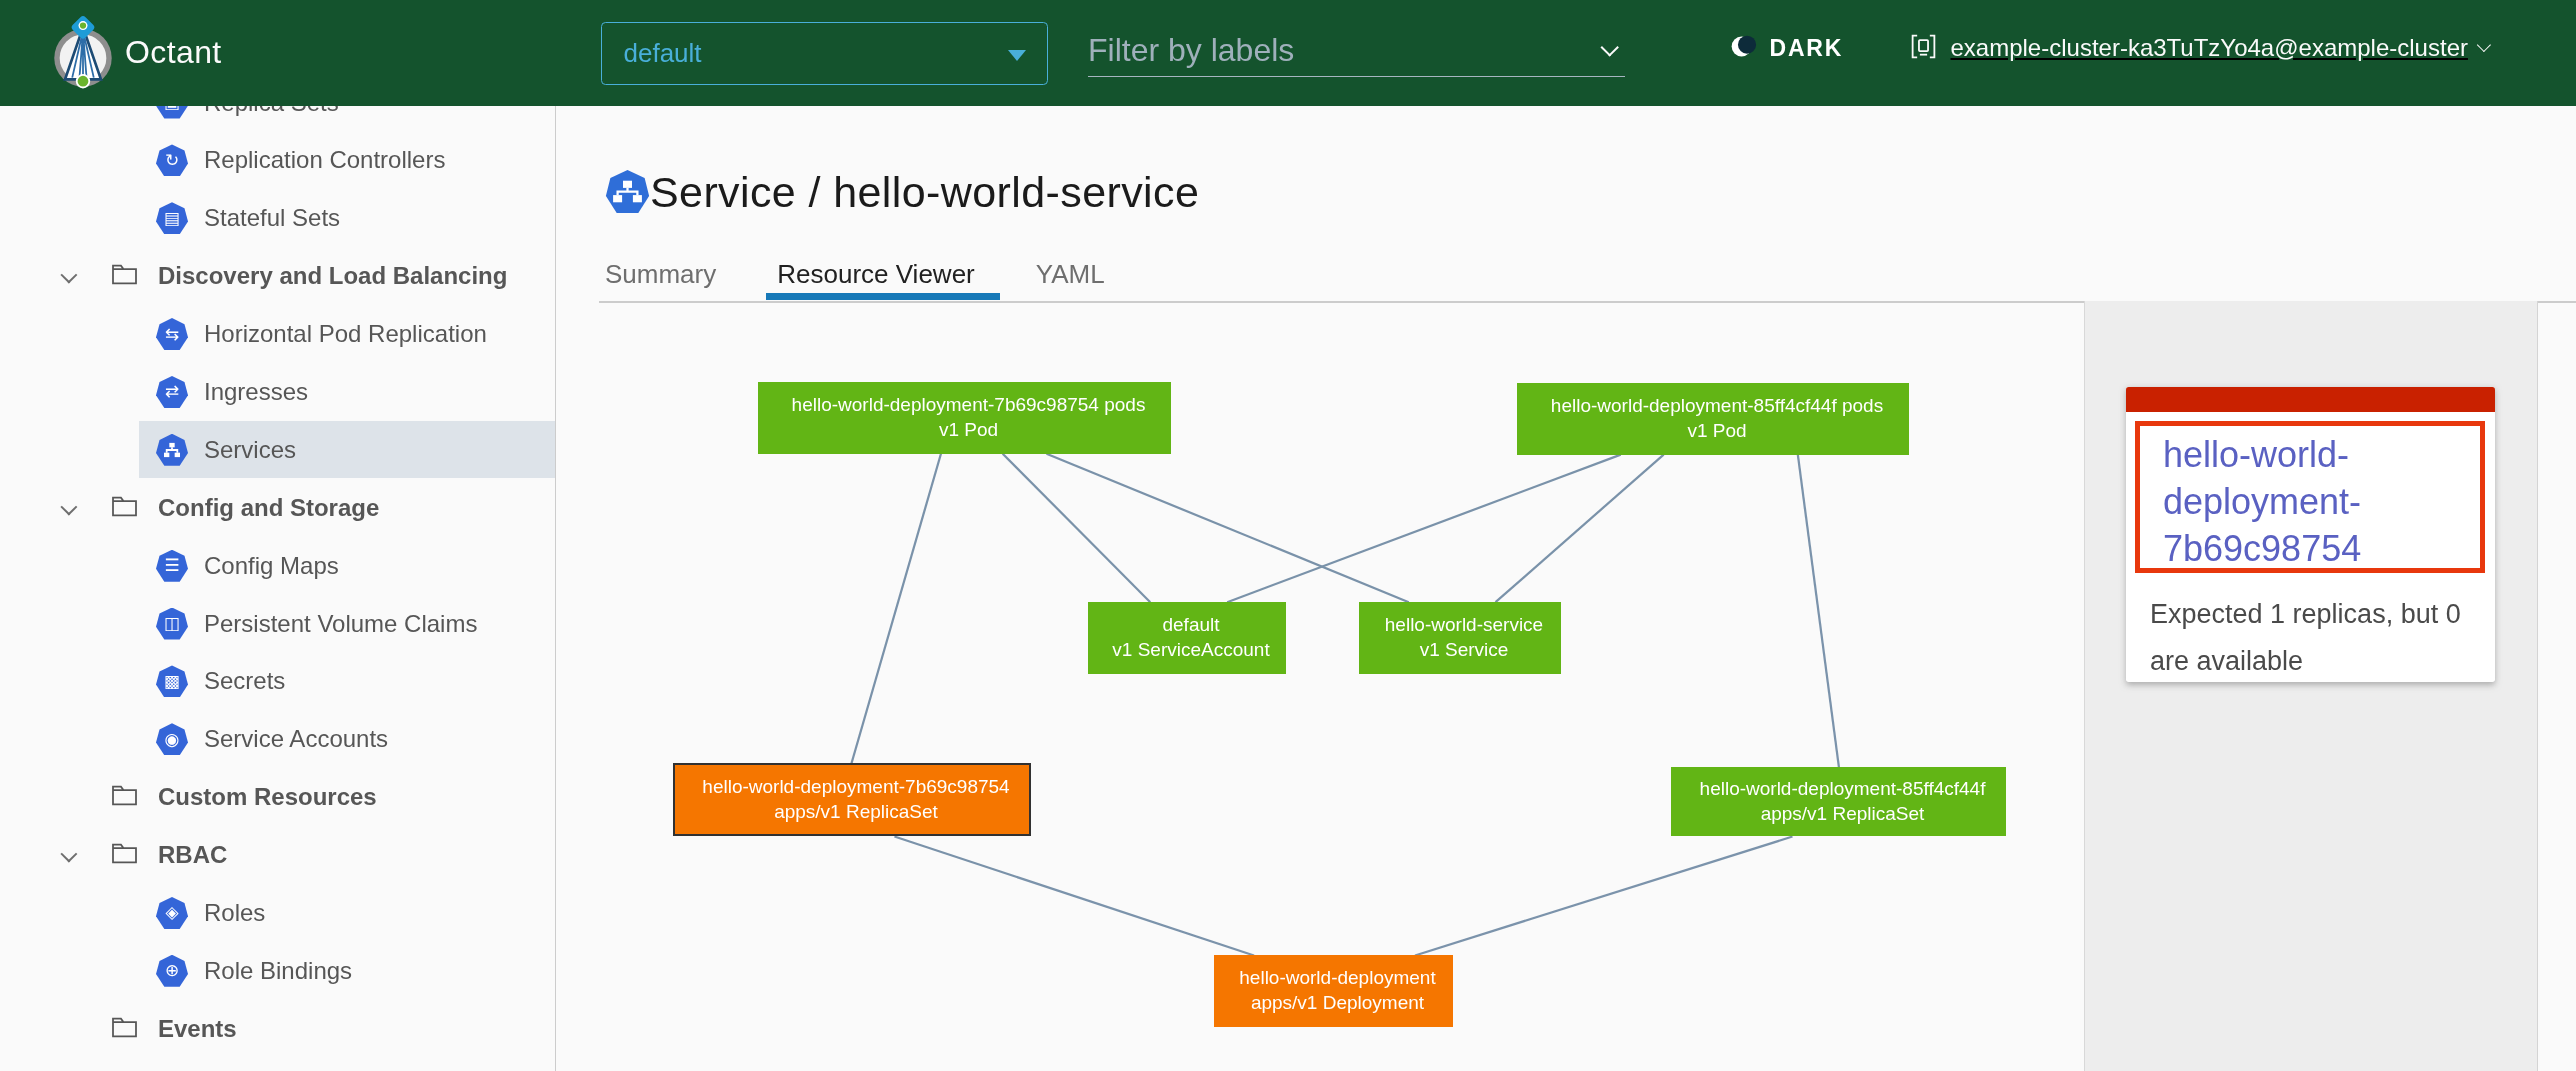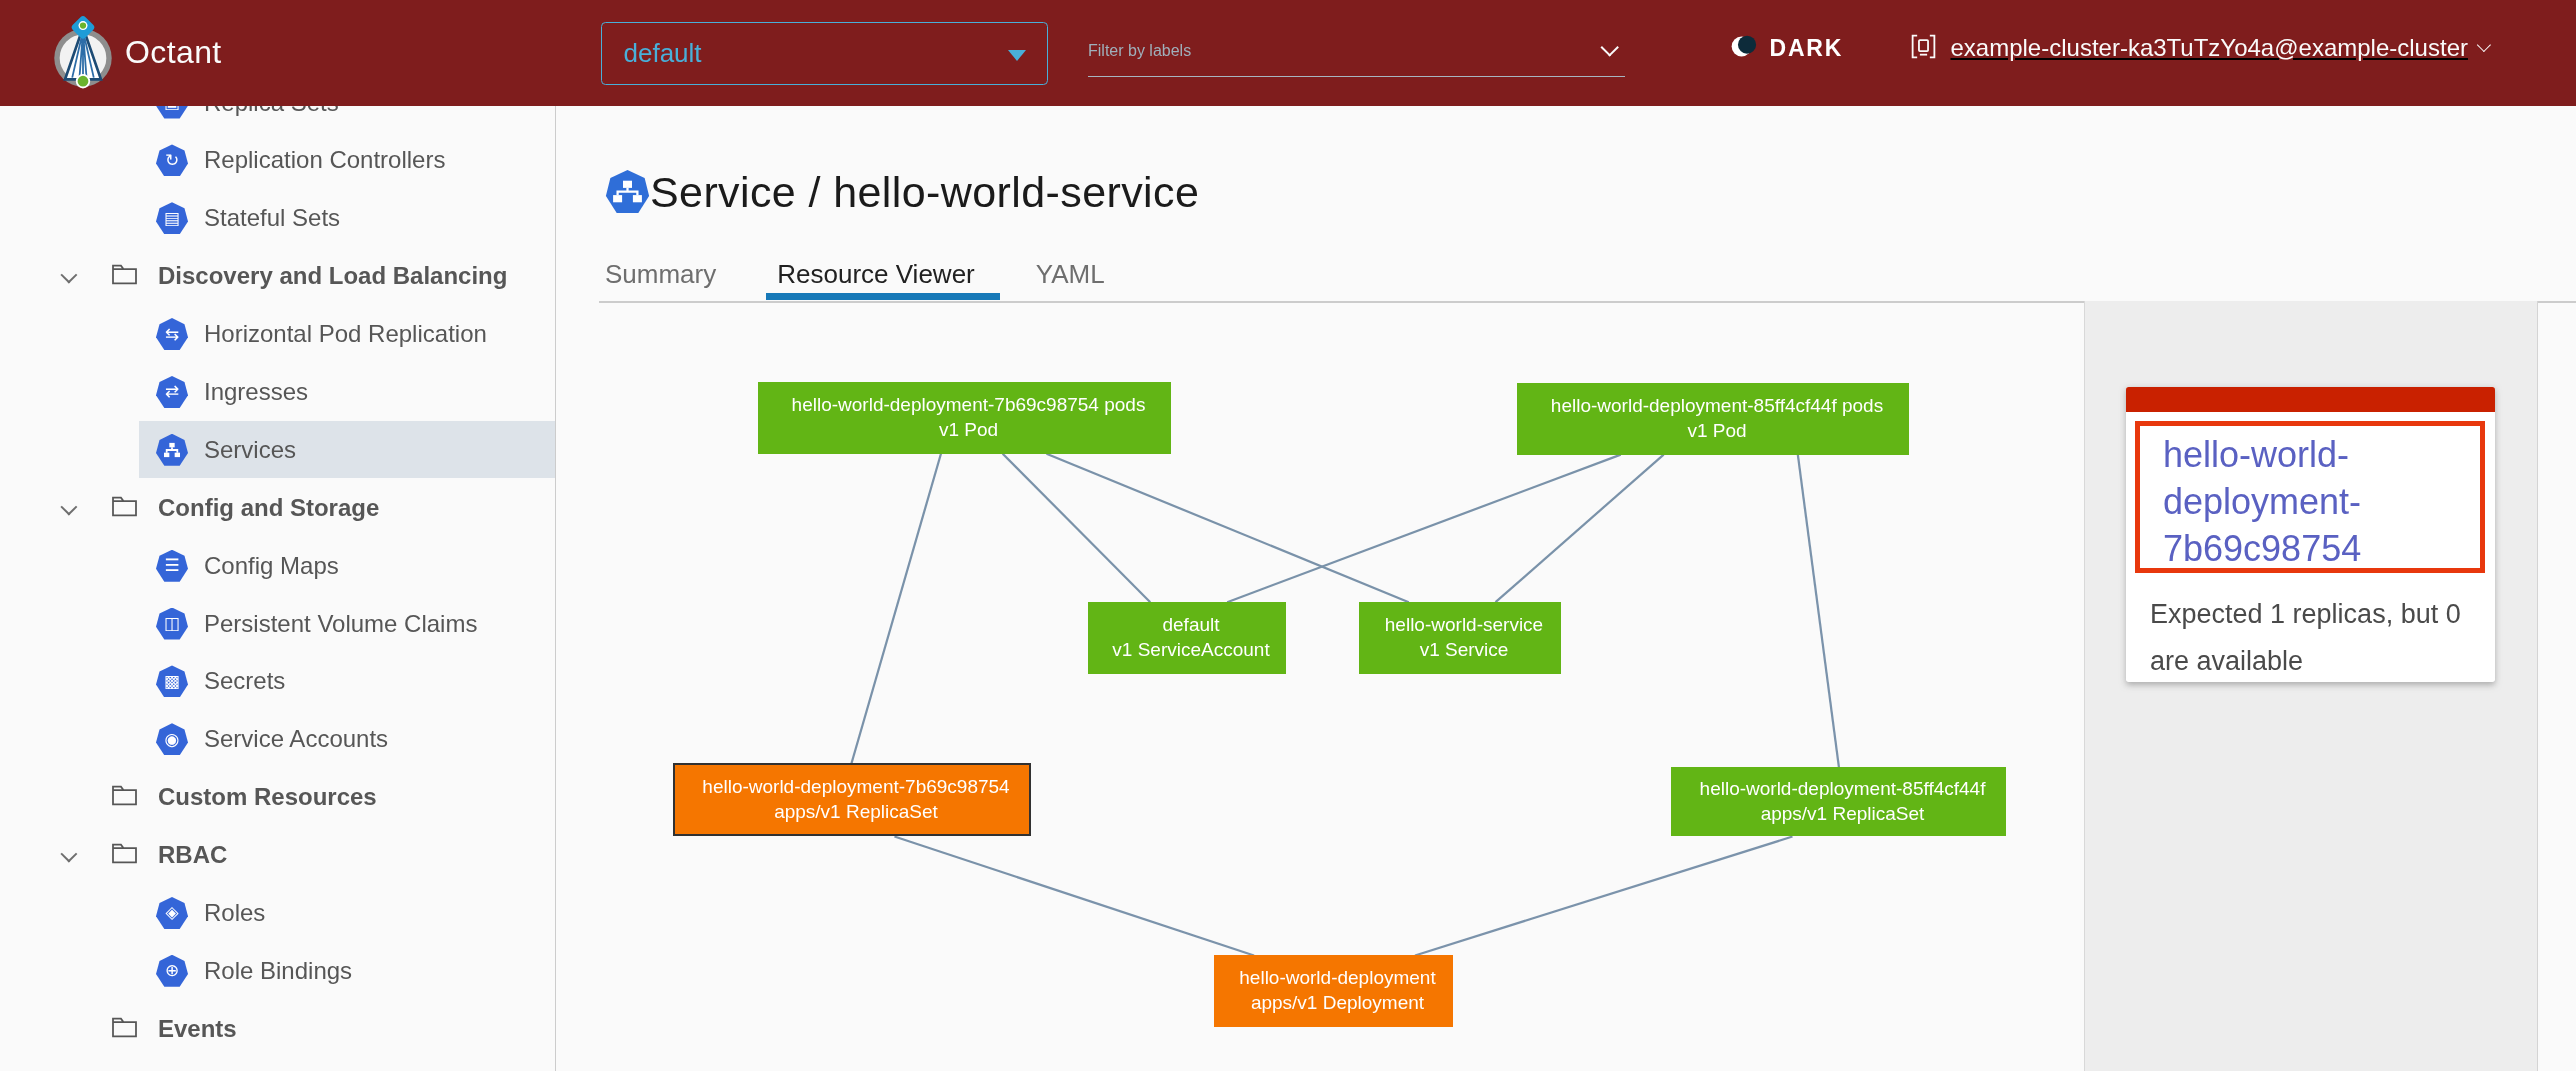--- a/index.html
+++ b/index.html
@@ -1,28 +1,28 @@
 <!DOCTYPE html>
 <html style="font-size:14.3px"><head>
 <meta charset="utf-8">
 <style>
   * { box-sizing: border-box; margin: 0; padding: 0; }
   html,body { width:2576px; height:1072px; }
   body { font-family: "Liberation Sans", sans-serif; background:#fafafa; }
   #app { position:relative; width:2576px; height:1072px; overflow:hidden; background:#fafafa; }
 
   
-  .header { position:absolute; left:0; top:0; width:2576px; height:106px; background:#7f1d1d; z-index:50; }
+  .header { position:absolute; left:0; top:0; width:2576px; height:106px; background:#14532d; z-index:50; }
   .logo { position:absolute; left:47px; top:12.5px; }
   .app-name { position:absolute; left:125px; top:34px; font-size:32px; font-weight:400; color:#fafafa; letter-spacing:0.4px; }
   .ns-select { position:absolute; left:601px; top:21.5px; width:447px; height:63px; border:1.8px solid #49afd9; border-radius:4.5px; display:flex; align-items:center; cursor:pointer; }
   .ns-select .val { margin-left:21.5px; font-size:26px; color:#49afd9; }
   .ns-caret { position:absolute; right:21.5px; top:27px; width:0; height:0; border-left:9px solid transparent; border-right:9px solid transparent; border-top:11.6px solid #49afd9; }
   .filter-wrap { position:absolute; left:1088px; top:25px; width:537px; height:55px; }
-  .filter-wrap input { width:537px; height:52px; background:transparent; border:none; border-bottom:1.8px solid #a6b5c0; outline:none; font-size:16px; color:#fafafa; font-family:"Liberation Sans",sans-serif; }
+  .filter-wrap input { width:537px; height:52px; background:transparent; border:none; border-bottom:1.8px solid #a6b5c0; outline:none; font-size:32px; color:#fafafa; font-family:"Liberation Sans",sans-serif; }
   .filter-wrap input::placeholder { color:#9fb0bb; }
   .filter-chev { position:absolute; right:9px; top:16px; width:13.4px; height:13.4px; border-right:2.7px solid #fafafa; border-bottom:2.7px solid #fafafa; transform:rotate(45deg); }
   .theme-toggle { position:absolute; left:1728px; top:32px; display:flex; align-items:center; cursor:pointer; }
   .theme-toggle .lbl { margin-left:12.5px; font-size:23px; font-weight:700; color:#ffffff; letter-spacing:1.8px; }
   .context { position:absolute; left:1909px; top:32px; display:flex; align-items:center; cursor:pointer;text-decoration:underline; }
   .context .lbl { margin-left:12.5px; font-size:24px; color:#fafafa; }
   .ctx-chev { margin-left:10.7px; width:9.8px; height:9.8px; border-right:1.8px solid #fafafa; border-bottom:1.8px solid #fafafa; transform:rotate(45deg); margin-top:-5.4px; }
 
   
   .sidebar { position:absolute; left:0; top:0; width:556px; height:1072px; background:#fafafa; border-right:1.8px solid #cccccc; padding-top:74px; z-index:10; }

